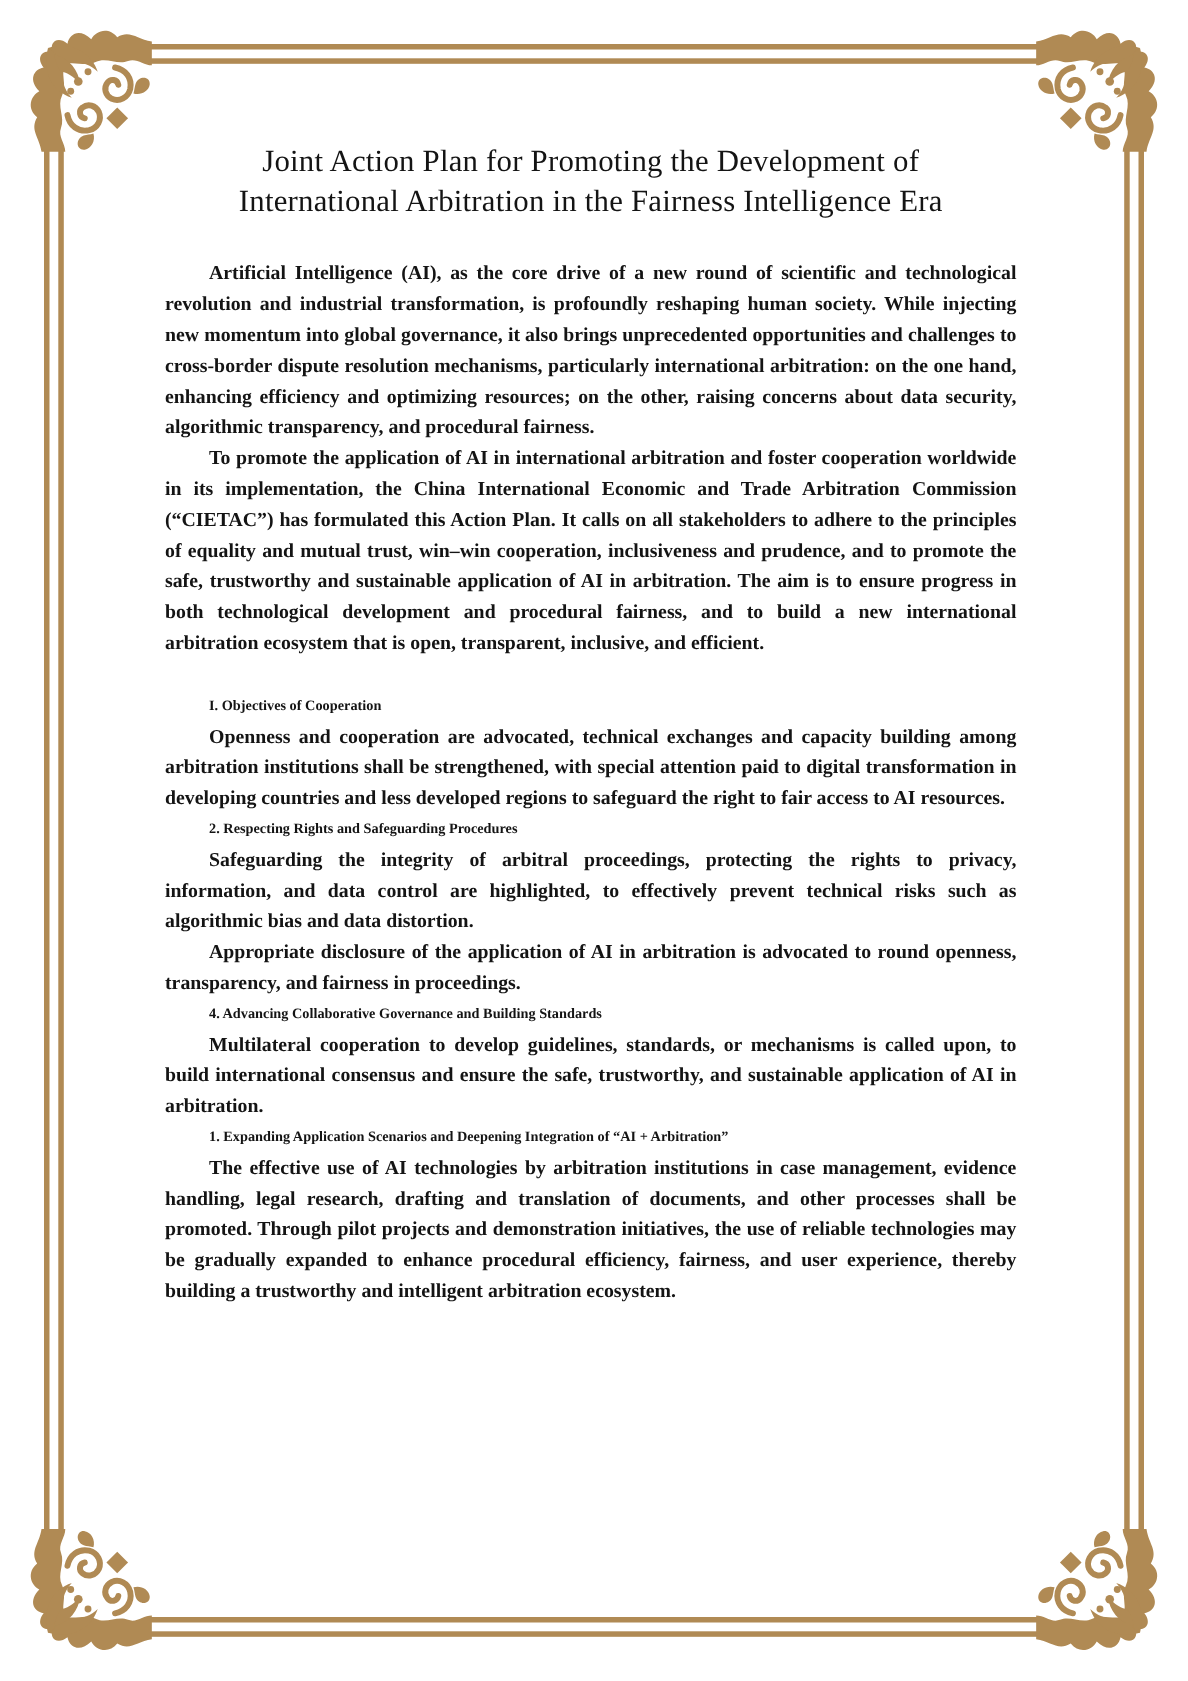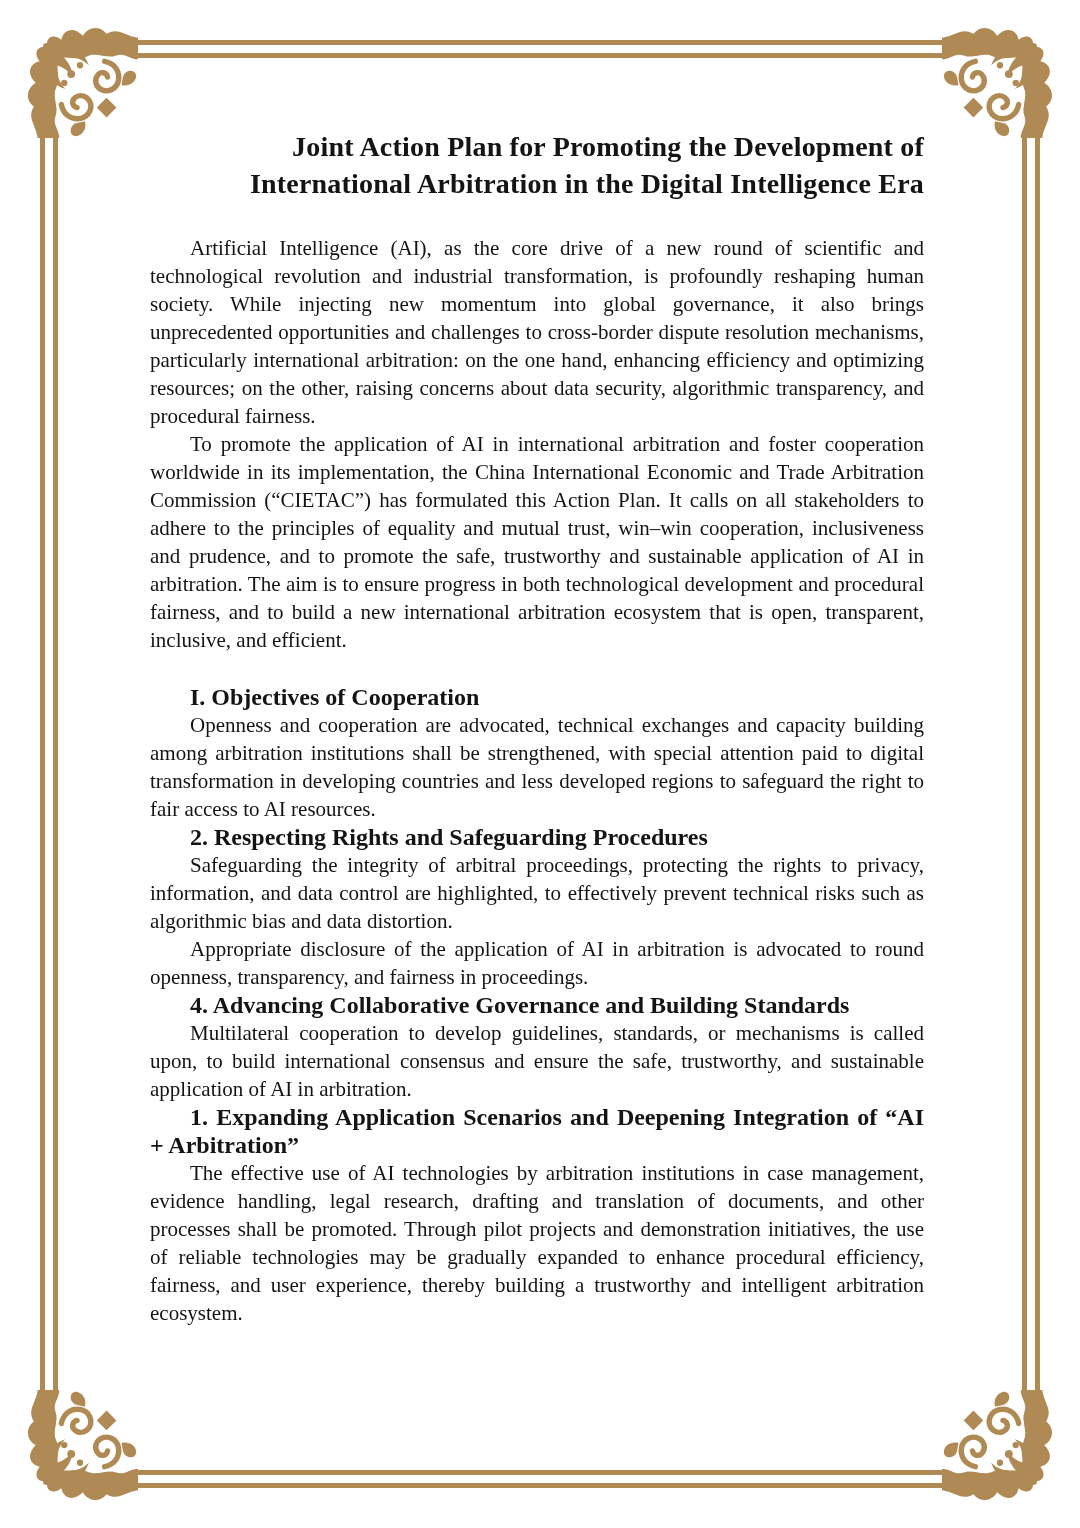--- a/index.html
+++ b/index.html
@@ -43,30 +43,30 @@
   .corner.tl{top:22px;left:22px;}
   .corner.tr{top:22px;right:22px;transform:scaleX(-1);}
   .corner.bl{bottom:22px;left:22px;transform:scaleY(-1);}
   .corner.br{bottom:22px;right:22px;transform:scale(-1,-1);}
 
   
   .doc{
     position:absolute;left:150px;right:156px;top:128px;
   }
   .doc-title{
-    font-size:28px;line-height:37px;font-weight:bold;
-    text-align:right;letter-spacing:0.2px;
+    font-size:28px;line-height:37px;font-weight:normal;
+    text-align:center;letter-spacing:0.2px;
     margin-bottom:32px;
   }
   .block{
-    font-size:21px;line-height:28px;
+    font-size:18px;line-height:28px;
     text-align:justify;text-indent:40px;
-    font-weight:normal;
+    font-weight:bold;
   }
-  h2.block{font-weight:bold;font-size:24px;}
+  h2.block{font-weight:bold;font-size:13px;}
   .gap{margin-top:29px;}
 </style>
 </head>
 <body>
 
 <div class="page">
 
   <div>
     <div class="edge h top"></div>
     <div class="edge h bottom"></div>
@@ -107,21 +107,21 @@
         <use href="#flourish-parts"></use>
       </svg>
     <svg class="corner br" viewBox="0 0 120 120" aria-hidden="true">
         <use href="#flourish-parts"></use>
       </svg>
   </div>
 
   <main class="doc">
     <h1 class="doc-title">
       <span>Joint Action Plan for Promoting the Development of</span><br>
-      <span>International Arbitration in the Digital Intelligence Era</span>
+      <span>International Arbitration in the Fairness Intelligence Era</span>
     </h1>
     <div id="content">
         <p class="block">Artificial Intelligence (AI), as the core drive of a new round of scientific and technological revolution and industrial transformation, is profoundly reshaping human society. While injecting new momentum into global governance, it also brings unprecedented opportunities and challenges to cross-border dispute resolution mechanisms, particularly international arbitration: on the one hand, enhancing efficiency and optimizing resources; on the other, raising concerns about data security, algorithmic transparency, and procedural fairness.</p>
         <p class="block">To promote the application of AI in international arbitration and foster cooperation worldwide in its implementation, the China International Economic and Trade Arbitration Commission (“CIETAC”) has formulated this Action Plan. It calls on all stakeholders to adhere to the principles of equality and mutual trust, win–win cooperation, inclusiveness and prudence, and to promote the safe, trustworthy and sustainable application of AI in arbitration. The aim is to ensure progress in both technological development and procedural fairness, and to build a new international arbitration ecosystem that is open, transparent, inclusive, and efficient.</p>
         <h2 class="block gap">I. Objectives of Cooperation</h2>
         <p class="block">Openness and cooperation are advocated, technical exchanges and capacity building among arbitration institutions shall be strengthened, with special attention paid to digital transformation in developing countries and less developed regions to safeguard the right to fair access to AI resources.</p>
         <h2 class="block">2. Respecting Rights and Safeguarding Procedures</h2>
         <p class="block">Safeguarding the integrity of arbitral proceedings, protecting the rights to privacy, information, and data control are highlighted, to effectively prevent technical risks such as algorithmic bias and data distortion.</p>
         <p class="block">Appropriate disclosure of the application of AI in arbitration is advocated to round openness, transparency, and fairness in proceedings.</p>
         <h2 class="block">4. Advancing Collaborative Governance and Building Standards</h2>

